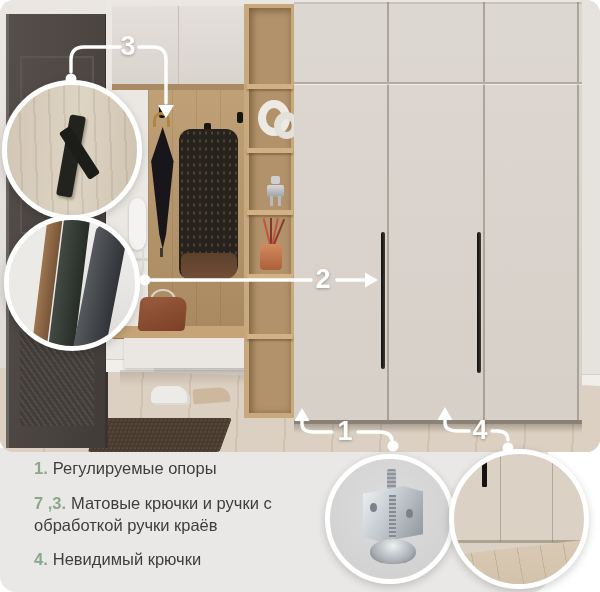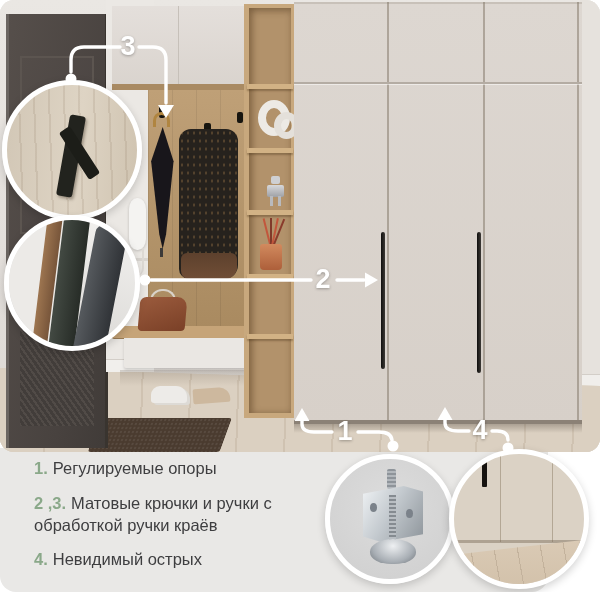--- a/index.html
+++ b/index.html
@@ -141,22 +141,22 @@
                  width:26px; text-align:center; text-shadow:0 1px 3px rgba(0,0,0,.3); }
 </style>
 </head>
 <body>
 
 <div class="card">
 
   <div class="panel">
     <div class="features">
       <div class="feature"><span class="num">1.</span><span>Регулируемые опоры</span></div>
-      <div class="feature"><span class="num">2 ,3.</span><span>Матовые крючки и ручки с обработкой ручки краёв</span></div>
-      <div class="feature"><span class="num">4.</span><span>Невидимый острых</span></div>
+      <div class="feature"><span class="num">7 ,3.</span><span>Матовые крючки и ручки с обработкой ручки краёв</span></div>
+      <div class="feature"><span class="num">4.</span><span>Невидимый крючки</span></div>
     </div>
   </div>
 
   <div class="photo">
     <div class="abs wall"></div>
     <div class="abs right-wall"></div>
     <div class="abs right-baseboard"></div>
     <div class="abs floor"></div>
     <div class="abs rug"></div>
 

